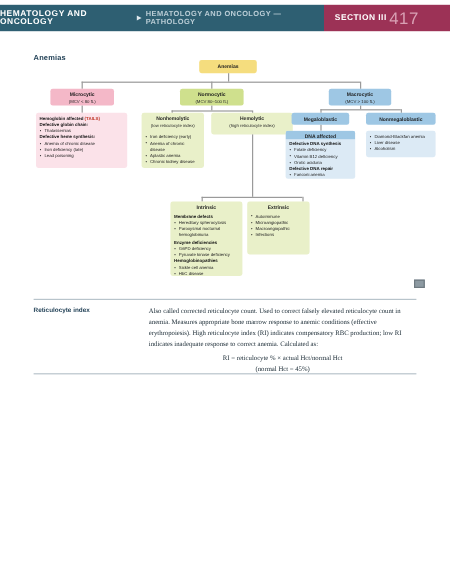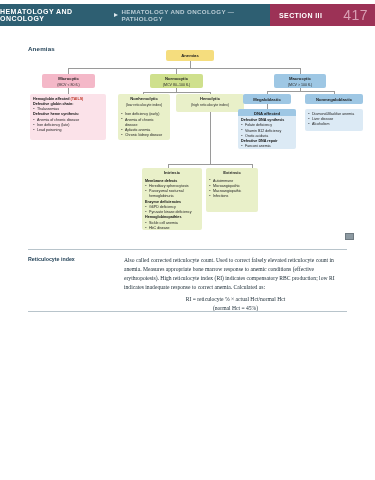--- a/index.html
+++ b/index.html
@@ -31,21 +31,21 @@
     font-weight: bold; font-size: 6.2px; letter-spacing: .35px;
     display: flex; align-items: center; gap: 3px;
   }
   .crumb-arrow {
     width: 0; height: 0; border-left: 4px solid #dfe9ee;
     border-top: 2.6px solid transparent; border-bottom: 2.6px solid transparent;
     display: inline-block;
   }
   .hdr-maroon {
     width: 105px; background: #9c3256;
-    display: flex; align-items: center; gap: 21px; padding-left: 9px;
+    display: flex; align-items: center; gap: 2px; padding-left: 9px;
   }
   .hdr-section {
     color: #ffffff; font-family: "Liberation Sans", sans-serif;
     font-weight: bold; font-size: 7px; letter-spacing: .4px;
   }
   .hdr-page {
     color: #d9a0b4; font-family: "Liberation Sans", sans-serif;
     font-size: 14px; font-weight: normal; letter-spacing: .5px;
   }
 

